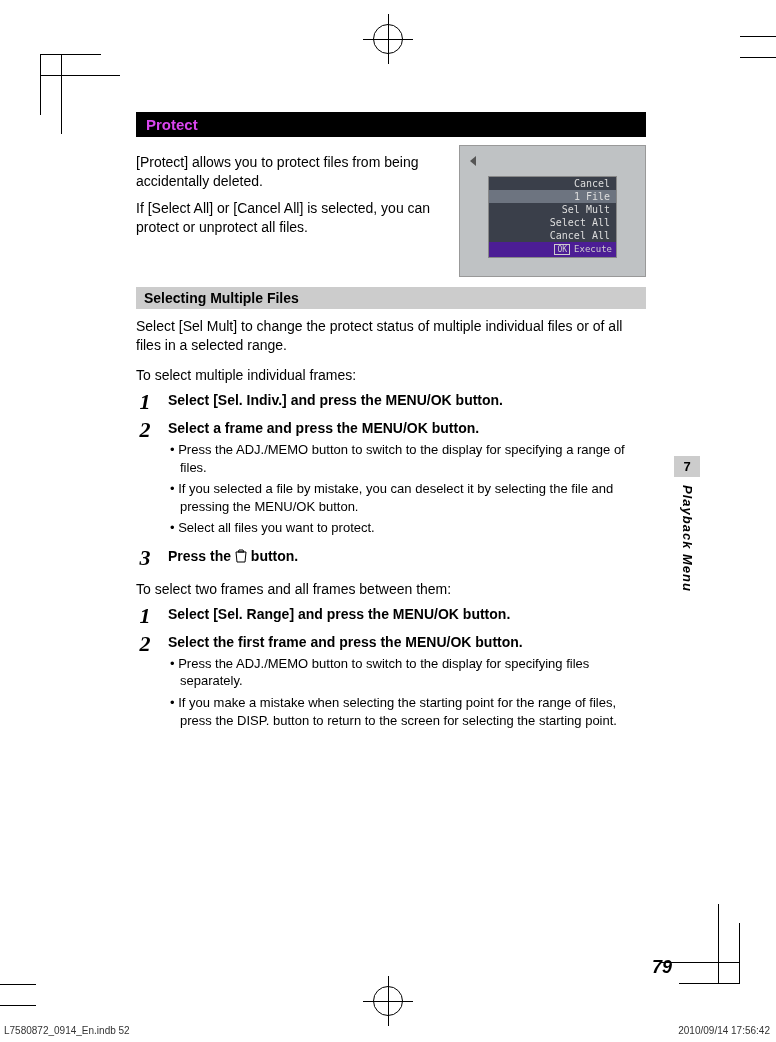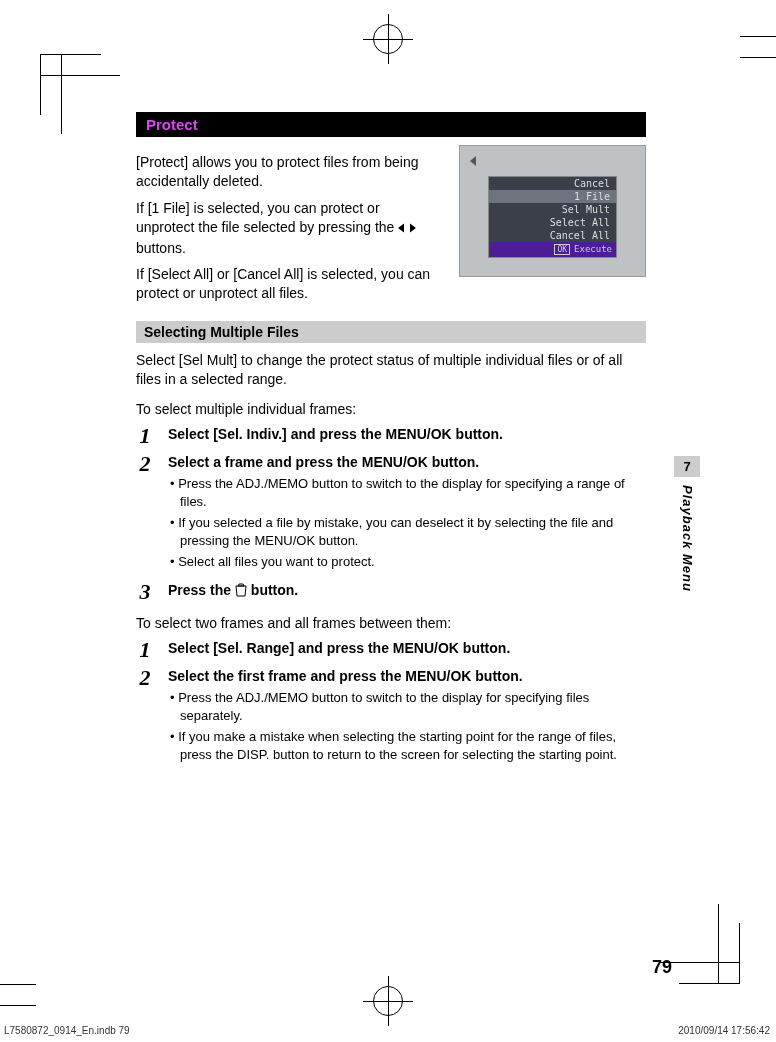--- a/index.html
+++ b/index.html
@@ -37,21 +37,21 @@
 .bold{font-weight:normal;font-size:14px;margin:12px 0 8px}
 .step{display:flex;gap:14px;margin:6px 0}
 .num{font-style:italic;font-weight:bold;font-size:22px;line-height:1;width:18px;text-align:center;flex-shrink:0;font-family:Georgia,serif}
 .step-body{flex:1}
 .step-title{font-weight:bold;font-size:14px;line-height:1.3}
 .bul{font-size:13px;line-height:1.35;margin:4px 0 4px 12px;text-indent:-10px}
 .bul::before{content:"• ";}
 .tab{position:absolute;top:456px;right:76px;width:26px}
 .tabbox{background:#ccc;text-align:center;font-weight:bold;font-size:13px;padding:3px 0}
 .vtext{writing-mode:vertical-rl;font-style:italic;font-weight:bold;font-size:13px;margin:8px auto 0;letter-spacing:1px}
-.pgnum{position:absolute;bottom:64px;right:104px;font-weight:bold;font-size:18px}
+.pgnum{position:absolute;bottom:64px;right:104px;font-weight:bold;font-style:italic;font-size:18px}
 .foot{position:absolute;bottom:6px;left:4px;right:6px;display:flex;justify-content:space-between;font-size:10px;color:#333}
 .lr-arrows{display:inline-block;vertical-align:-2px}
 .lr-arrows svg{width:18px;height:12px}
 .trash{display:inline-block;vertical-align:-2px}
 .trash svg{width:12px;height:14px}
 </style>
 </head>
 <body>
 
 <div class="page">
@@ -65,25 +65,20 @@
   <div class="reg bottom">
       <div class="c"></div>
     </div>
 
   <div class="content">
     <div class="h1">Protect</div>
 
     <div class="body-row">
       <div class="body-text">
         <div class="p">[Protect] allows you to protect files from being accidentally deleted.</div>
-        <div class="p">
-          <span>If [1 File] is selected, you can protect or unprotect the file selected by pressing the </span><span class="lr-arrows"><svg viewBox="0 0 24 14">
-                <path d="M0 7 L8 1 L8 13 Z M24 7 L16 1 L16 13 Z" fill="#000"></path>
-              </svg></span><span> buttons.</span>
-        </div>
         <div class="p">If [Select All] or [Cancel All] is selected, you can protect or unprotect all files.</div>
       </div>
       <div class="screenshot">
         <div class="tri"></div>
         <div class="menubox">
           <div class="mrow">Cancel</div>
           <div class="mrow sel">1 File</div>
           <div class="mrow">Sel Mult</div>
           <div class="mrow">Select All</div>
           <div class="mrow">Cancel All</div>
@@ -148,16 +143,16 @@
   </div>
 
   <div class="tab">
     <div class="tabbox">7</div>
     <div class="vtext">Playback Menu</div>
   </div>
 
   <div class="pgnum">79</div>
 
   <div class="foot">
-    <span>L7580872_0914_En.indb   79</span>
+    <span>L7580872_0914_En.indb   52</span>
     <span>2010/09/14   17:56:42</span>
   </div>
 </div>
 
 </body></html>

